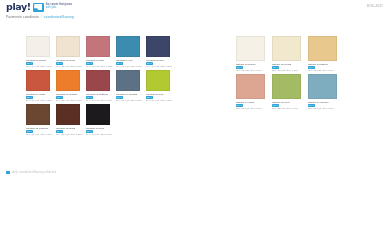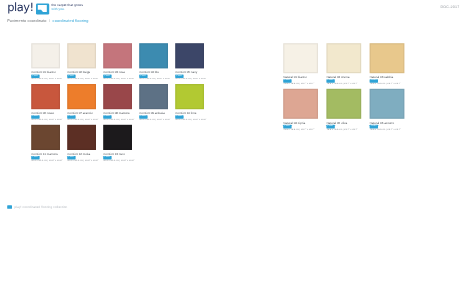--- a/index.html
+++ b/index.html
@@ -10,21 +10,21 @@
     overflow:hidden;
     position:relative;
   }
   .page{position:absolute;inset:0;}
 
   
   .header{position:absolute;left:6px;top:2px;right:6px;height:24px;}
   .logo-row{display:flex;align-items:flex-start;gap:2px;}
   .wordmark{
     font-family:"DejaVu Sans", sans-serif;
-    font-weight:normal;font-size:9.5px;line-height:10px;
+    font-weight:bold;font-size:9.5px;line-height:10px;
     color:#22305c;letter-spacing:-0.4px;text-align:right;
   }
   .logo-mark{
     width:11px;height:9px;margin-top:0.5px;
     background:#2ea3d6;
     position:relative;border-radius:1px;
   }
   .logo-mark:after{
     content:"";position:absolute;left:1.5px;top:1.5px;
     width:8px;height:6px;background:#ffffff;

